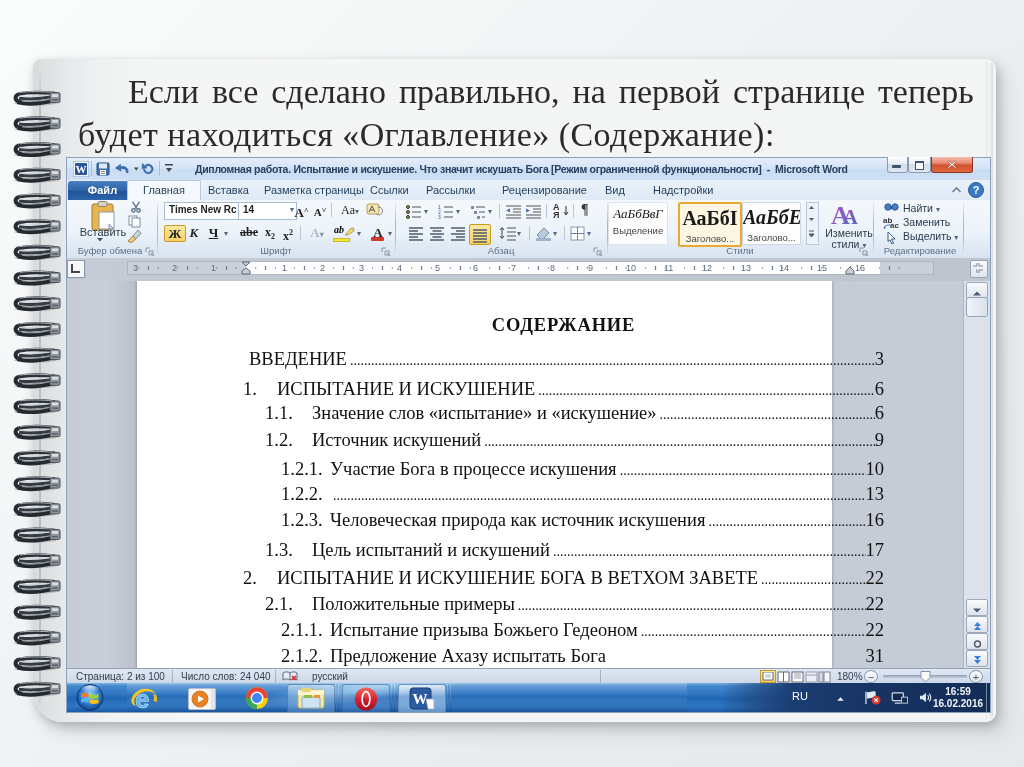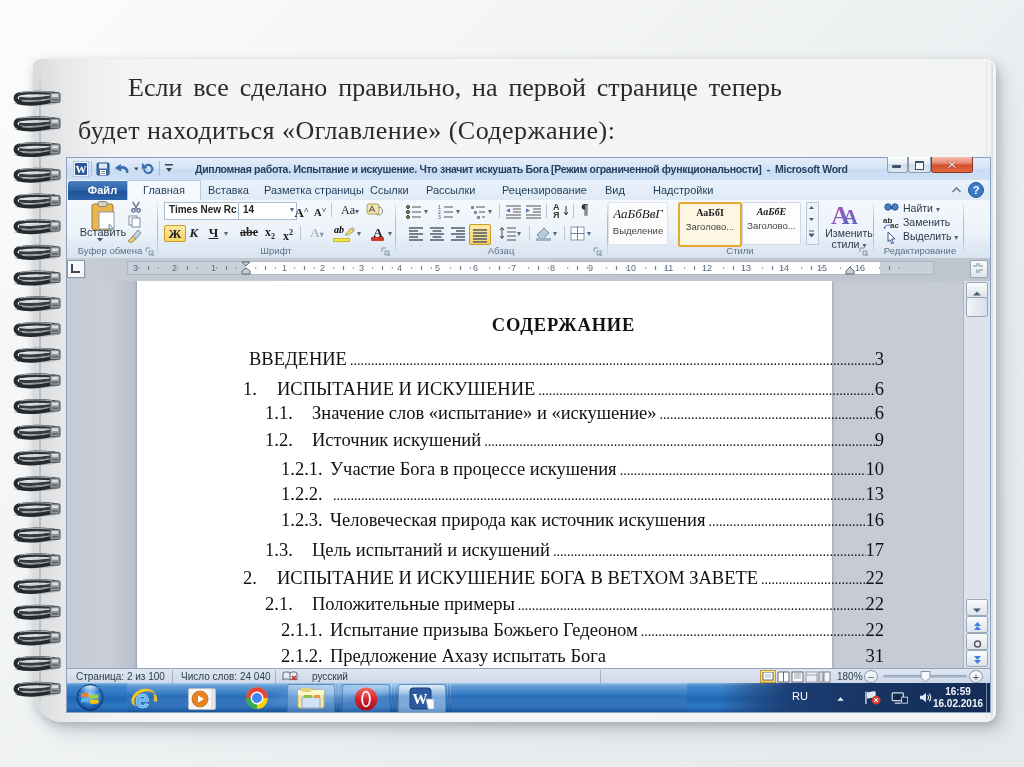--- a/index.html
+++ b/index.html
@@ -3,37 +3,37 @@
 <style>
 html,body{margin:0;padding:0;}
 body{width:1024px;height:767px;overflow:hidden;position:relative;
  font-family:"Liberation Sans",sans-serif;
  background:linear-gradient(135deg,#fbfcfc 0%,#f3f5f6 30%,#e9ecee 70%,#e6e9eb 100%);}
 #page{position:absolute;left:33px;top:59px;width:963px;height:663px;
  border-radius:8px 10px 10px 30px;
  background:linear-gradient(90deg,#d9dadb 0px,#e6e7e8 30px,#eeeff0 60px,#f2f3f3 90px,#f4f5f5 140px,#f3f4f4 100%);
  box-shadow:2px 4px 10px rgba(120,130,140,.45), 8px 10px 18px rgba(120,130,140,.25);}
 #pageedge{position:absolute;left:986px;top:62px;width:7px;height:657px;background:linear-gradient(90deg,#e3e4e5,#f7f8f8 40%,#d8dbdd);border-radius:0 4px 4px 0;}
-.t1,.t2{position:absolute;color:#2a2a2a;font-family:"Liberation Serif",serif;font-size:26px;white-space:nowrap;}
+.t1,.t2{position:absolute;color:#2a2a2a;font-family:"Liberation Serif",serif;font-size:34px;white-space:nowrap;}
 .t1{left:128px;top:73px;word-spacing:4.4px;}
 .t2{left:78px;top:116px;letter-spacing:0.45px;}
 #win{position:absolute;left:67px;top:158px;width:923px;height:554px;background:#eef3fa;box-shadow:0 0 0 1px #8aa0bd;}
 .tab{position:absolute;top:0;height:20px;font-size:11px;color:#1e3c5a;line-height:20px;white-space:nowrap;}
 .gsep{position:absolute;top:2px;width:1px;height:52px;background:linear-gradient(180deg,rgba(160,178,197,.15),#a8bccf 40%,#a8bccf 70%,rgba(160,178,197,.1));}
 .glabel{position:absolute;top:45px;height:12px;font-size:9.5px;color:#5c7187;text-align:center;}
 .dlaunch{position:absolute;width:10px;height:10px;}
 .combo{position:absolute;height:15px;background:#fff;border:1px solid #a8bdd4;font-size:10px;font-weight:bold;color:#222;padding:1px 3px 0 4px;}
 .combo:after{content:"▾";position:absolute;right:2px;top:2px;font-size:8px;color:#55687e;font-weight:normal;}
 .rbtn{position:absolute;height:15px;text-align:center;line-height:15px;color:#222;}
 .rbtn.hl{background:linear-gradient(180deg,#fde9a2,#f8d264);border:1px solid #c99a28;border-radius:2px;margin-left:-2px;padding:0 1px;}
 .vsep{position:absolute;width:1px;height:14px;background:#b9c6d5;}
 .da{font-size:8px;color:#55687e;}
 .li{position:absolute;width:17px;height:15px;}
 .stybox{position:absolute;top:2px;height:41px;background:#fdfdfe;border:1px solid #cdd8e4;border-radius:2px;overflow:hidden;}
-.sty1{font-family:"Liberation Serif",serif;font-size:10px;color:#1a1a1a;text-align:center;margin-top:3px;white-space:nowrap;}
+.sty1{font-family:"Liberation Serif",serif;font-size:20px;color:#1a1a1a;text-align:center;margin-top:3px;white-space:nowrap;}
 .sty2{font-size:9.5px;color:#444;text-align:center;margin-top:3px;white-space:nowrap;}
 .etxt{position:absolute;font-size:10.5px;color:#2a3a4a;white-space:nowrap;}
 .sbtn{position:absolute;left:2px;width:20px;height:15px;background:linear-gradient(180deg,#fafbfc,#dde3eb);border:1px solid #9aa9bc;border-radius:2px;}
 .ssep{position:absolute;top:1px;width:1px;height:13px;background:#a5b2c2;}
 .vicon{position:absolute;top:2px;width:15px;height:12px;}
 .zbtn{position:absolute;top:1px;width:14px;height:13px;background:linear-gradient(180deg,#fbfcfd,#dfe6ee);border:1px solid #8a9aae;border-radius:50%;text-align:center;line-height:12px;color:#49596c;font-size:11px;box-sizing:border-box;}
 .tkbtn{position:absolute;top:1px;height:27px;border-radius:3px;border:1px solid rgba(60,100,150,.55);}
 .tksep{position:absolute;top:1px;width:1px;height:27px;background:linear-gradient(180deg,rgba(255,255,255,.35),rgba(20,60,110,.45));}
 .toc-l{position:absolute;left:106px;width:641px;display:flex;align-items:baseline;white-space:nowrap;box-sizing:border-box;}
 .toc-l .dots{flex:1;overflow:hidden;letter-spacing:0px;margin-left:3px;height:22px;font-size:14px;}

